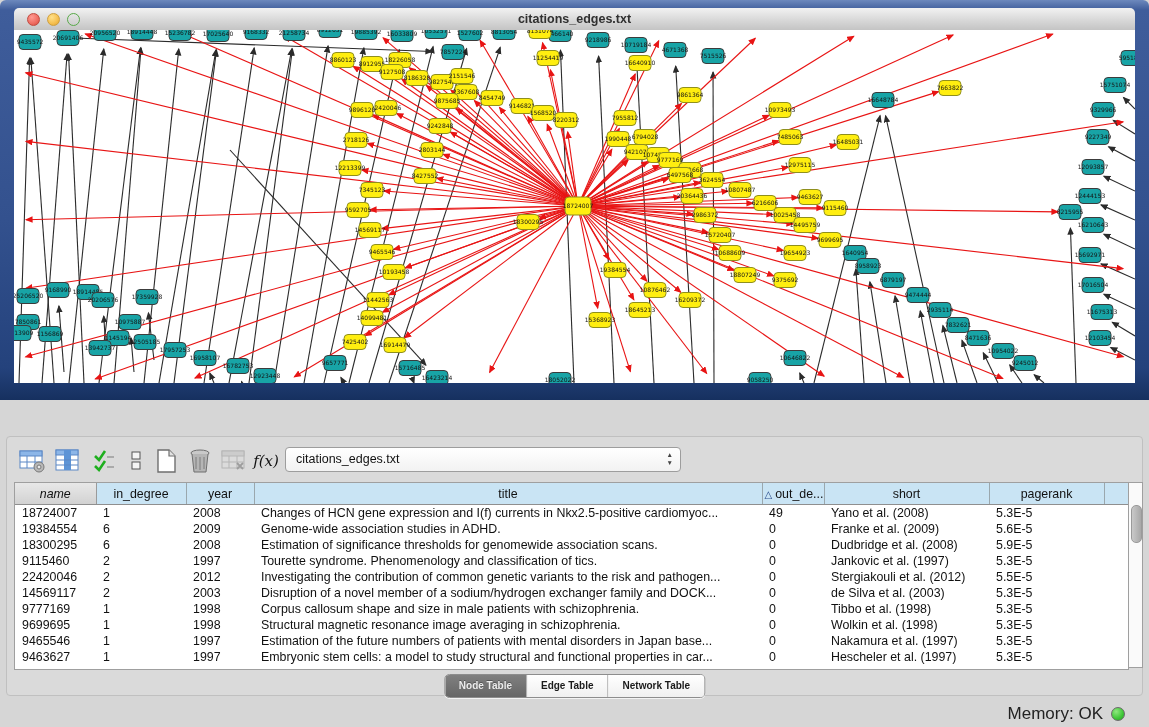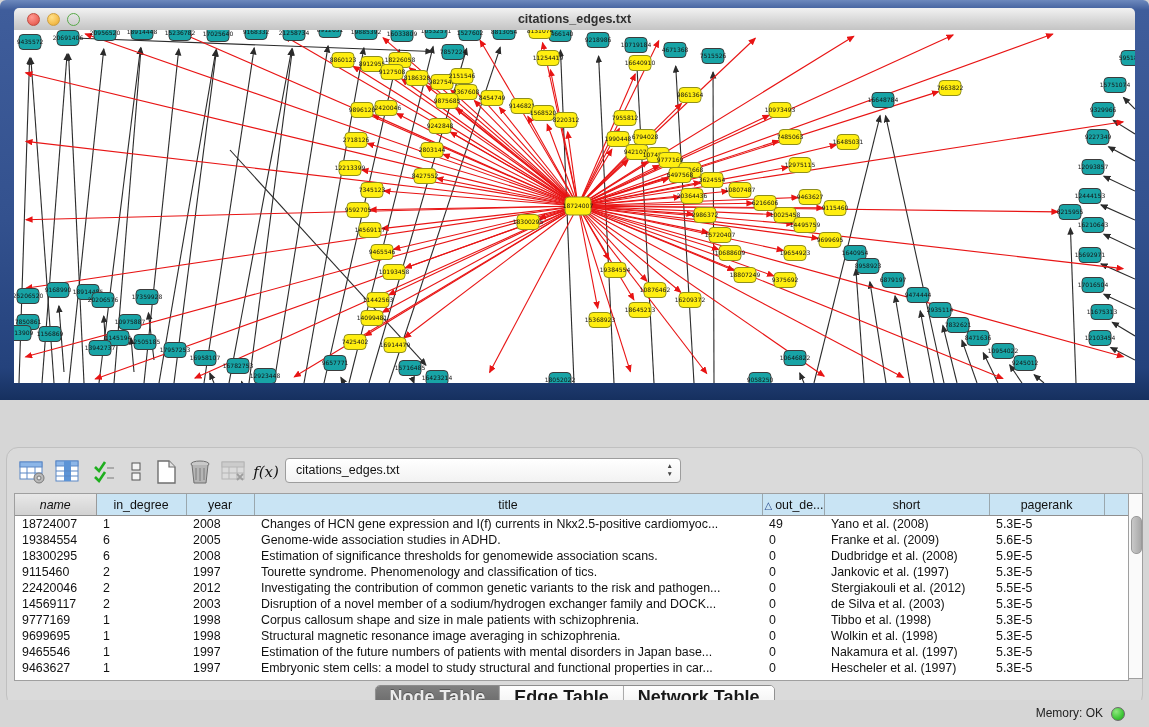--- a/index.html
+++ b/index.html
@@ -41,21 +41,21 @@
   .panel-titlebar{
     position:absolute;left:0;top:1px;width:1149px;height:27px;
     background:linear-gradient(180deg,#fbfbfb,#e2e2e2 60%,#d4d4d4);
     border-bottom:1px solid #ababab;
   }
   .panel-title{position:absolute;left:10px;top:0;height:27px;line-height:27px;font-size:12.5px;color:#222;}
   .float-btn{position:absolute;right:40px;top:6px;width:16px;height:15px;cursor:default;}
   .close-btn{position:absolute;right:12px;top:5px;width:16px;height:16px;}
   .inner-box{
     position:absolute;left:6px;top:36px;width:1135px;height:258px;
-    background:#dadada;border:1px solid #c0c0c0;border-radius:12px;margin-top:11px;
+    background:#dadada;border:1px solid #c0c0c0;border-radius:4px;
   }
   .toolbar{position:absolute;left:6px;top:6px;height:36px;right:6px;}
   .tool-btn{position:absolute;top:3px;width:30px;height:30px;display:flex;align-items:center;justify-content:center;}
   .fx{font-family:"DejaVu Serif","Liberation Serif",serif;font-style:italic;font-size:15px;color:#111;}
   .combo{
     position:absolute;left:272px;top:4px;width:396px;height:25px;
     background:linear-gradient(180deg,#ffffff,#f2f2f2);
     border:1px solid #9d9d9d;border-radius:4px;box-sizing:border-box;
   }
   .combo-text{position:absolute;left:10px;top:0;height:23px;line-height:23px;font-size:12.5px;color:#111;}
@@ -78,28 +78,28 @@
     border:1px solid #9f9f9f;box-sizing:border-box;
   }
   .vthumb{position:absolute;left:2px;top:22px;width:9px;height:36px;background:linear-gradient(90deg,#c9c9c9,#a8a8a8);border-radius:5px;border:1px solid #9a9a9a;}
   
   .tabs{
     position:absolute;left:50%;transform:translateX(-50%);top:237px;height:22px;display:inline-flex;
     border:1px solid #8d8d8d;border-radius:5px;overflow:hidden;background:#fbfbfb;
     box-shadow:0 1px 0 rgba(255,255,255,.7);
   }
   .tab{
-    height:22px;line-height:22px;padding:0 14px;font-size:18px;font-weight:700;color:#1a1a1a;
+    height:22px;line-height:22px;padding:0 14px;font-size:10px;font-weight:700;color:#1a1a1a;
     border-right:1px solid #a5a5a5;background:linear-gradient(180deg,#ffffff,#f0f0f0);
   }
   .tab:last-child{border-right:none;text-align:right;}
   .tab.active{background:linear-gradient(180deg,#808080,#666666);color:#ececec;text-shadow:0 -1px 0 rgba(0,0,0,.3);}
   
   .statusbar{position:absolute;left:0;bottom:0;width:1149px;height:27px;background:#d6d6d6;}
-  .mem-label{position:absolute;right:46px;top:0;height:27px;line-height:27px;font-size:12px;color:#222;}
+  .mem-label{position:absolute;right:46px;top:0;height:27px;line-height:27px;font-size:17px;color:#222;}
   .mem-dot{
     position:absolute;right:24px;top:7px;width:14px;height:14px;border-radius:50%;
     background:radial-gradient(circle at 35% 30%,#8fe87f,#3ec637 60%,#27a322);border:1px solid #6a6a6a;box-sizing:border-box;
   }
 </style>
 </head>
 <body>
 
 <div class="net-frame">
   <div class="titlebar">
@@ -903,21 +903,21 @@
               <td>2008</td>
               <td>Changes of HCN gene expression and I(f) currents in Nkx2.5-positive cardiomyoc...</td>
               <td>49</td>
               <td>Yano et al. (2008)</td>
               <td>5.3E-5</td>
               <td></td>
             </tr>
             <tr>
               <td>19384554</td>
               <td>6</td>
-              <td>2005</td>
+              <td>2009</td>
               <td>Genome-wide association studies in ADHD.</td>
               <td>0</td>
               <td>Franke et al. (2009)</td>
               <td>5.6E-5</td>
               <td></td>
             </tr>
             <tr>
               <td>18300295</td>
               <td>6</td>
               <td>2008</td>

